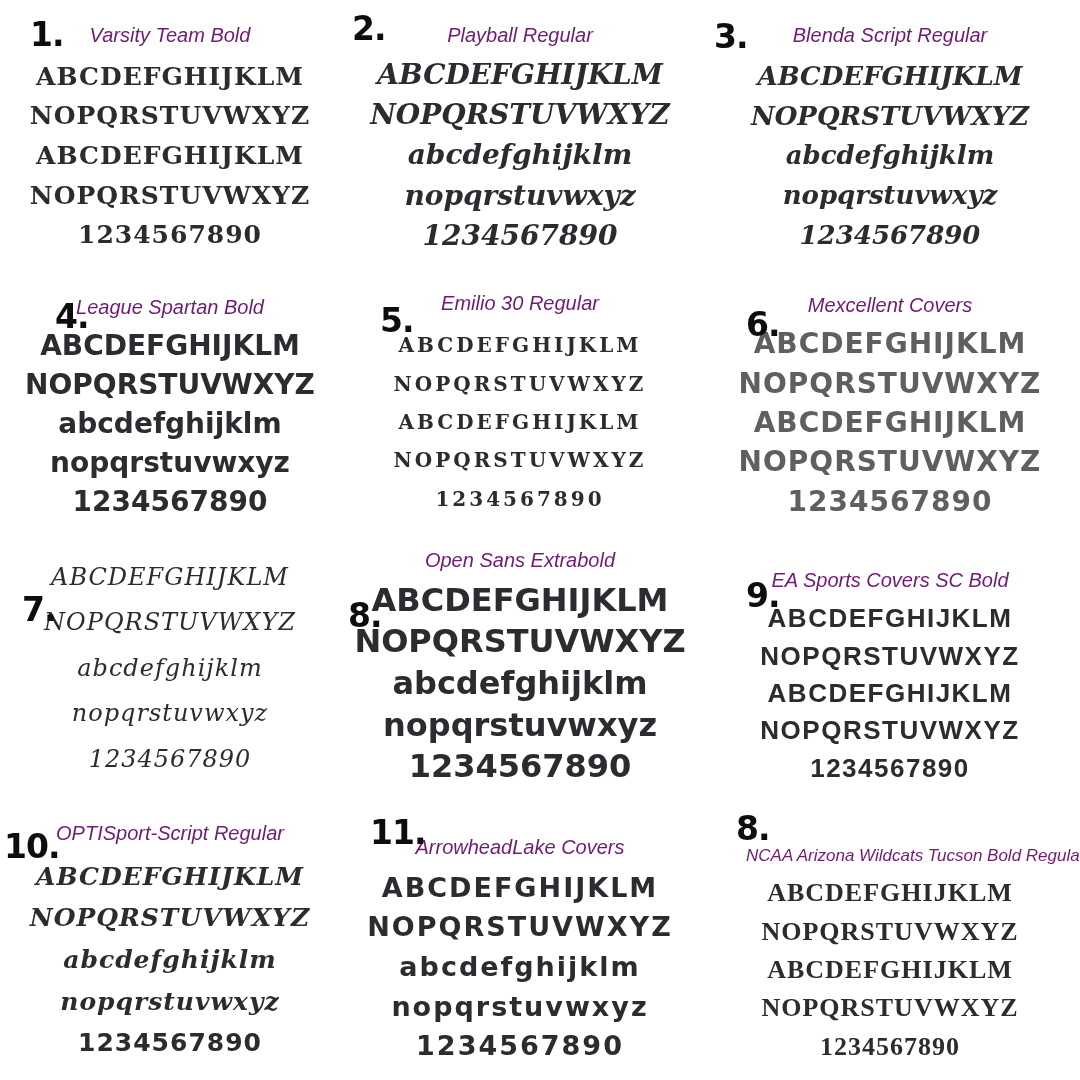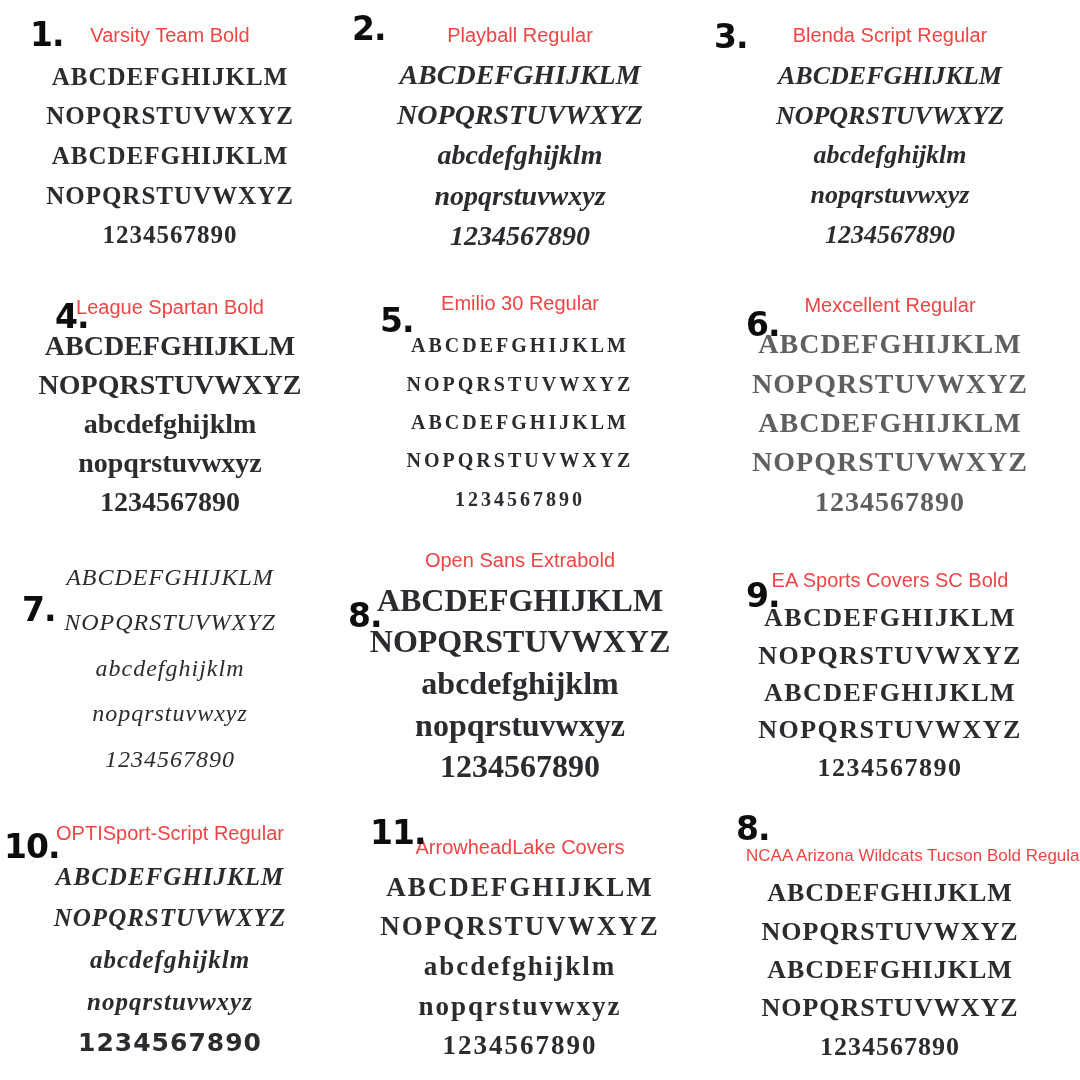--- a/index.html
+++ b/index.html
@@ -17,25 +17,26 @@
   .num {
     position:absolute; top:14px; left:28px;
     font-family:"DejaVu Sans", sans-serif;
     font-weight:900; font-size:33px; line-height:1;
     color:#0d0d0d; letter-spacing:-1px;
   }
   .fname {
     text-align:center;
     padding-top:18px;
     font-size:20px;
-    color:#ef4444;
+    color:#701a75;
     white-space:nowrap;
+    font-style:italic;
   }
   .sample { flex:1; display:flex; flex-direction:column; justify-content:space-evenly; padding-top:2px; }
-  .ln { display:flex; justify-content:center; align-items:center; color:#2b2b30; white-space:nowrap; line-height:1;font-family:Liberation Serif, serif; }
+  .ln { display:flex; justify-content:center; align-items:center; color:#2b2b30; white-space:nowrap; line-height:1; }
 
   
   .cell-1 .num { top:18px; left:30px; }
   .cell-2 .num { top:12px; left:12px; }
   .cell-3 .num { top:20px; left:14px; }
   .cell-4 .num { top:30px; left:55px; }       .cell-4 .fname { padding-top:20px; }
   .cell-5 .num { top:34px; left:40px; }       .cell-5 .fname { padding-top:16px; }
   .cell-6 .num { top:38px; left:46px; }       .cell-6 .fname { padding-top:18px; }
   .cell-7 .num { top:58px; left:22px; }       .cell-7 .fname { padding-top:12px; }
   .cell-8 .num { top:64px; left:8px; }        .cell-8 .fname { padding-top:8px; }
@@ -121,21 +122,21 @@
       <div class="ln">ABCDEFGHIJKLM</div>
       <div class="ln">NOPQRSTUVWXYZ</div>
       <div class="ln">ABCDEFGHIJKLM</div>
       <div class="ln">NOPQRSTUVWXYZ</div>
       <div class="ln">1234567890</div>
     </div>
   </div>
 
   <div class="cell cell-6">
     <span class="num">6.</span>
-    <div class="fname">Mexcellent Regular</div>
+    <div class="fname">Mexcellent Covers</div>
     <div class="sample f6">
       <div class="ln">ABCDEFGHIJKLM</div>
       <div class="ln">NOPQRSTUVWXYZ</div>
       <div class="ln">ABCDEFGHIJKLM</div>
       <div class="ln">NOPQRSTUVWXYZ</div>
       <div class="ln">1234567890</div>
     </div>
   </div>
 
   <div class="cell cell-7">

